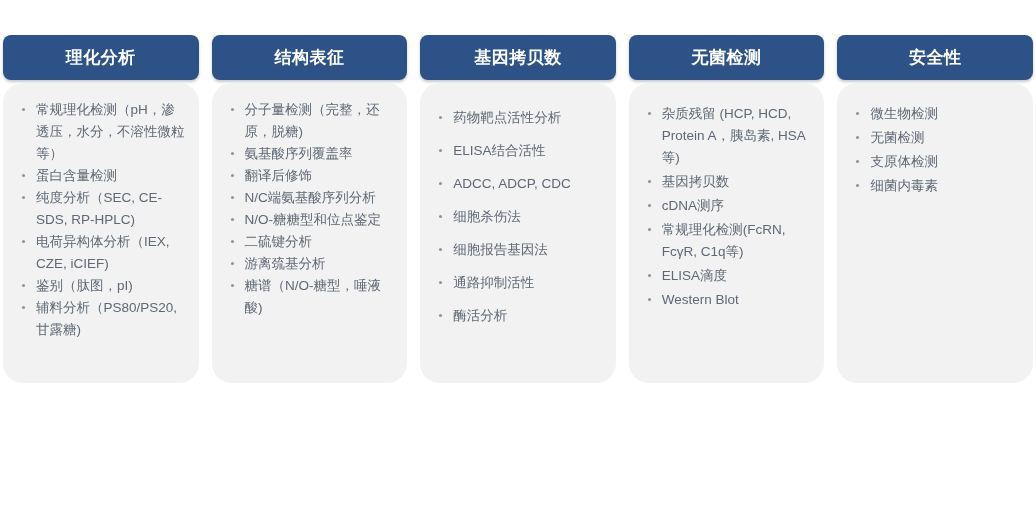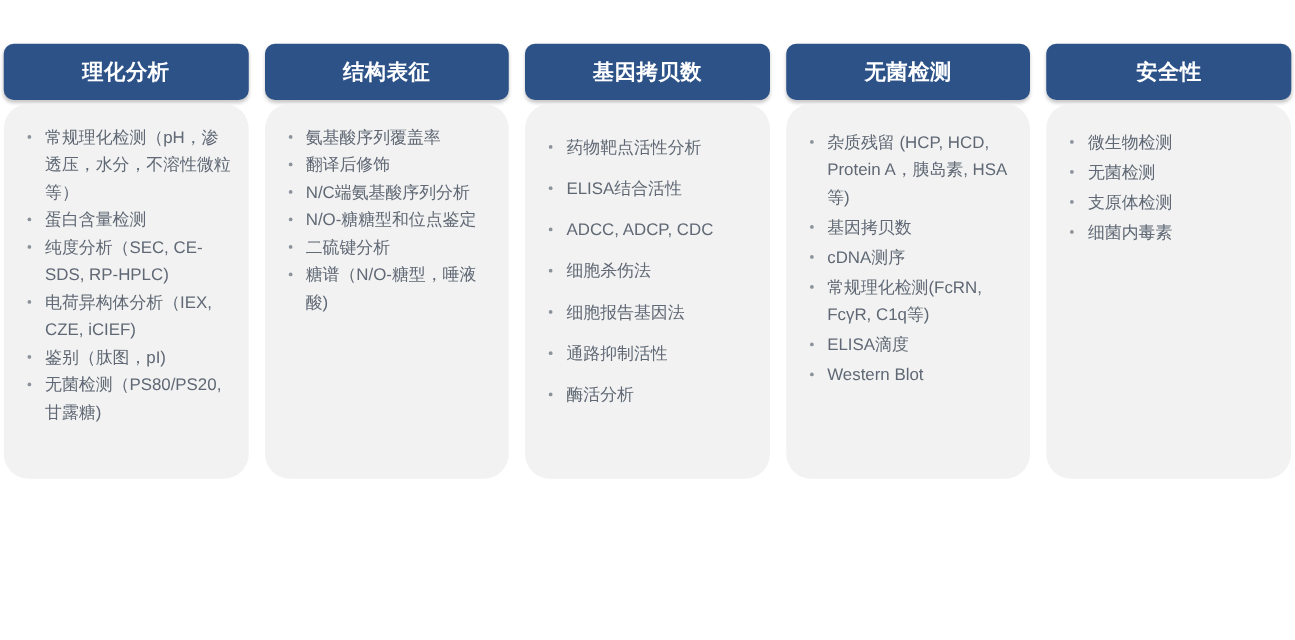--- a/index.html
+++ b/index.html
@@ -91,34 +91,36 @@
 
     <div class="column">
       <div class="col-header">理化分析</div>
       <div class="col-body">
         <ul class="items">
           <li>常规理化检测（pH，渗透压，水分，不溶性微粒等）</li>
           <li>蛋白含量检测</li>
           <li>纯度分析（SEC, CE-SDS, RP-HPLC)</li>
           <li>电荷异构体分析（IEX, CZE, iCIEF)</li>
           <li>鉴别（肽图，pI)</li>
-          <li>无菌检测（PS80/PS20,甘露糖)</li>
+          <li>辅料分析（PS80/PS20,甘露糖)</li>
         </ul>
       </div>
     </div>
 
     <div class="column">
       <div class="col-header">结构表征</div>
       <div class="col-body">
         <ul class="items">
+          <li>分子量检测（完整，还原，脱糖)</li>
           <li>氨基酸序列覆盖率</li>
           <li>翻译后修饰</li>
           <li>N/C端氨基酸序列分析</li>
           <li>N/O-糖糖型和位点鉴定</li>
           <li>二硫键分析</li>
+          <li>游离巯基分析</li>
           <li>糖谱（N/O-糖型，唾液酸)</li>
         </ul>
       </div>
     </div>
 
     <div class="column">
       <div class="col-header">基因拷贝数</div>
       <div class="col-body spaced">
         <ul class="items">
           <li>药物靶点活性分析</li>

